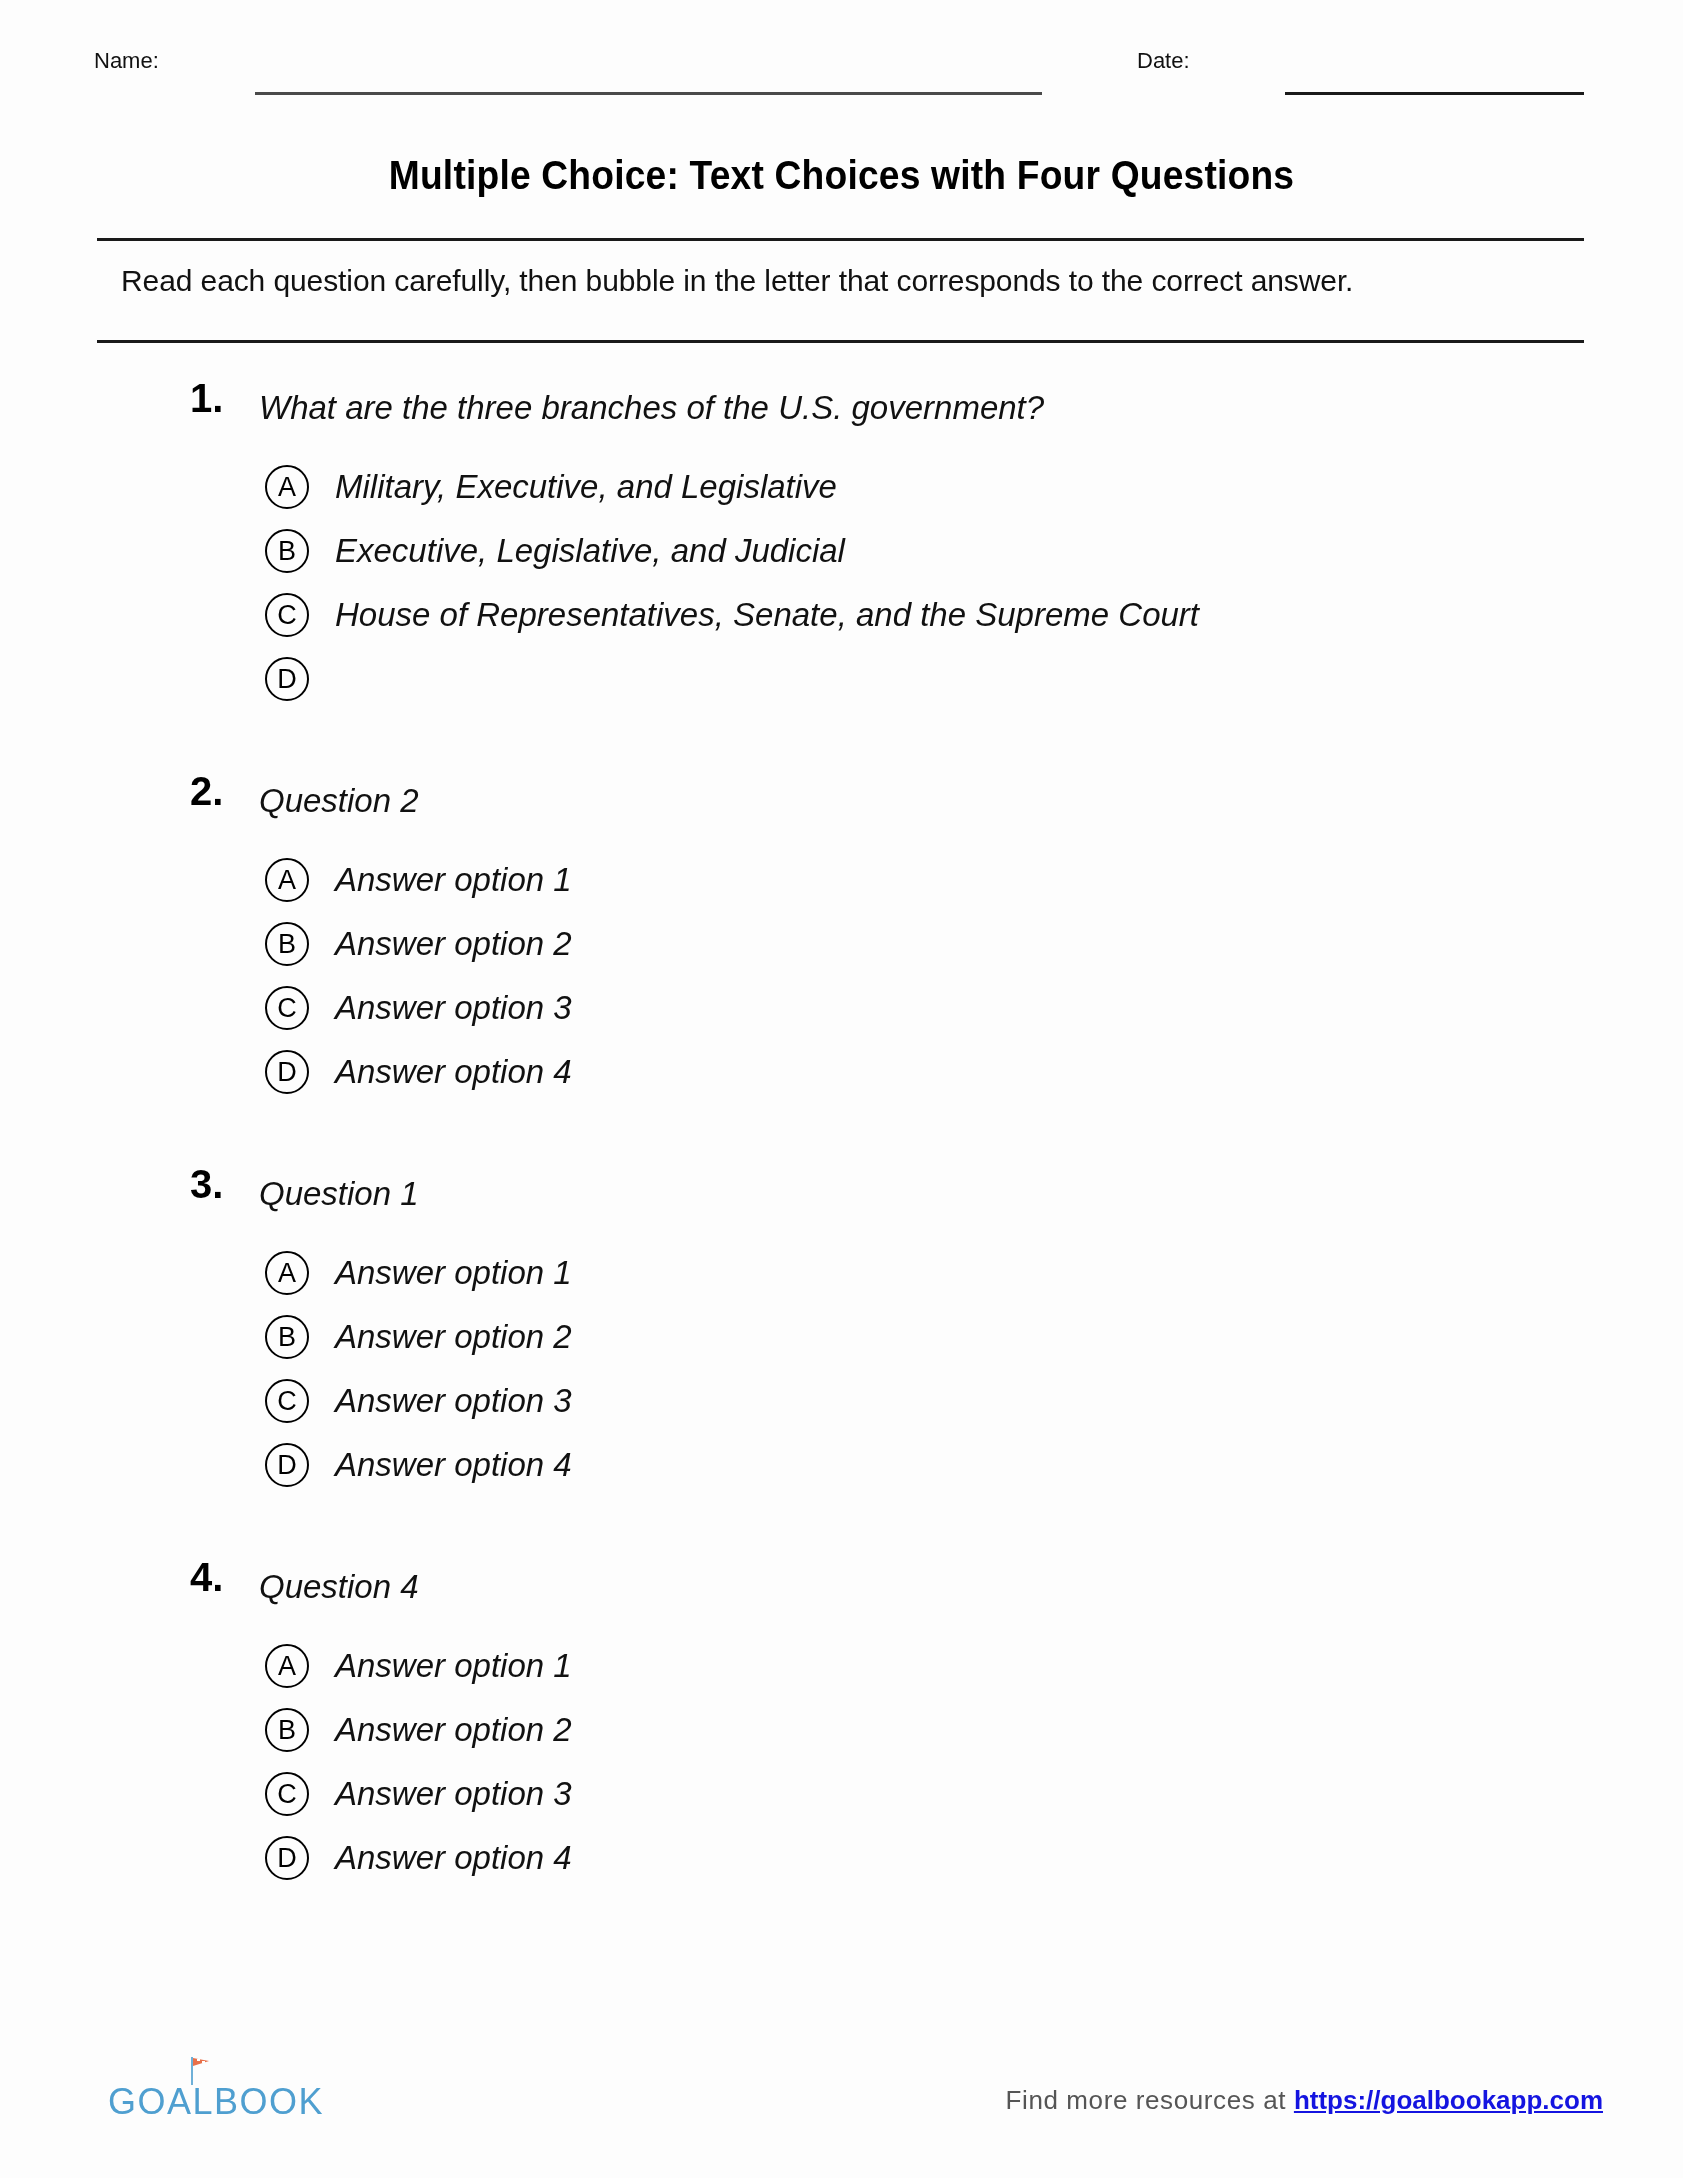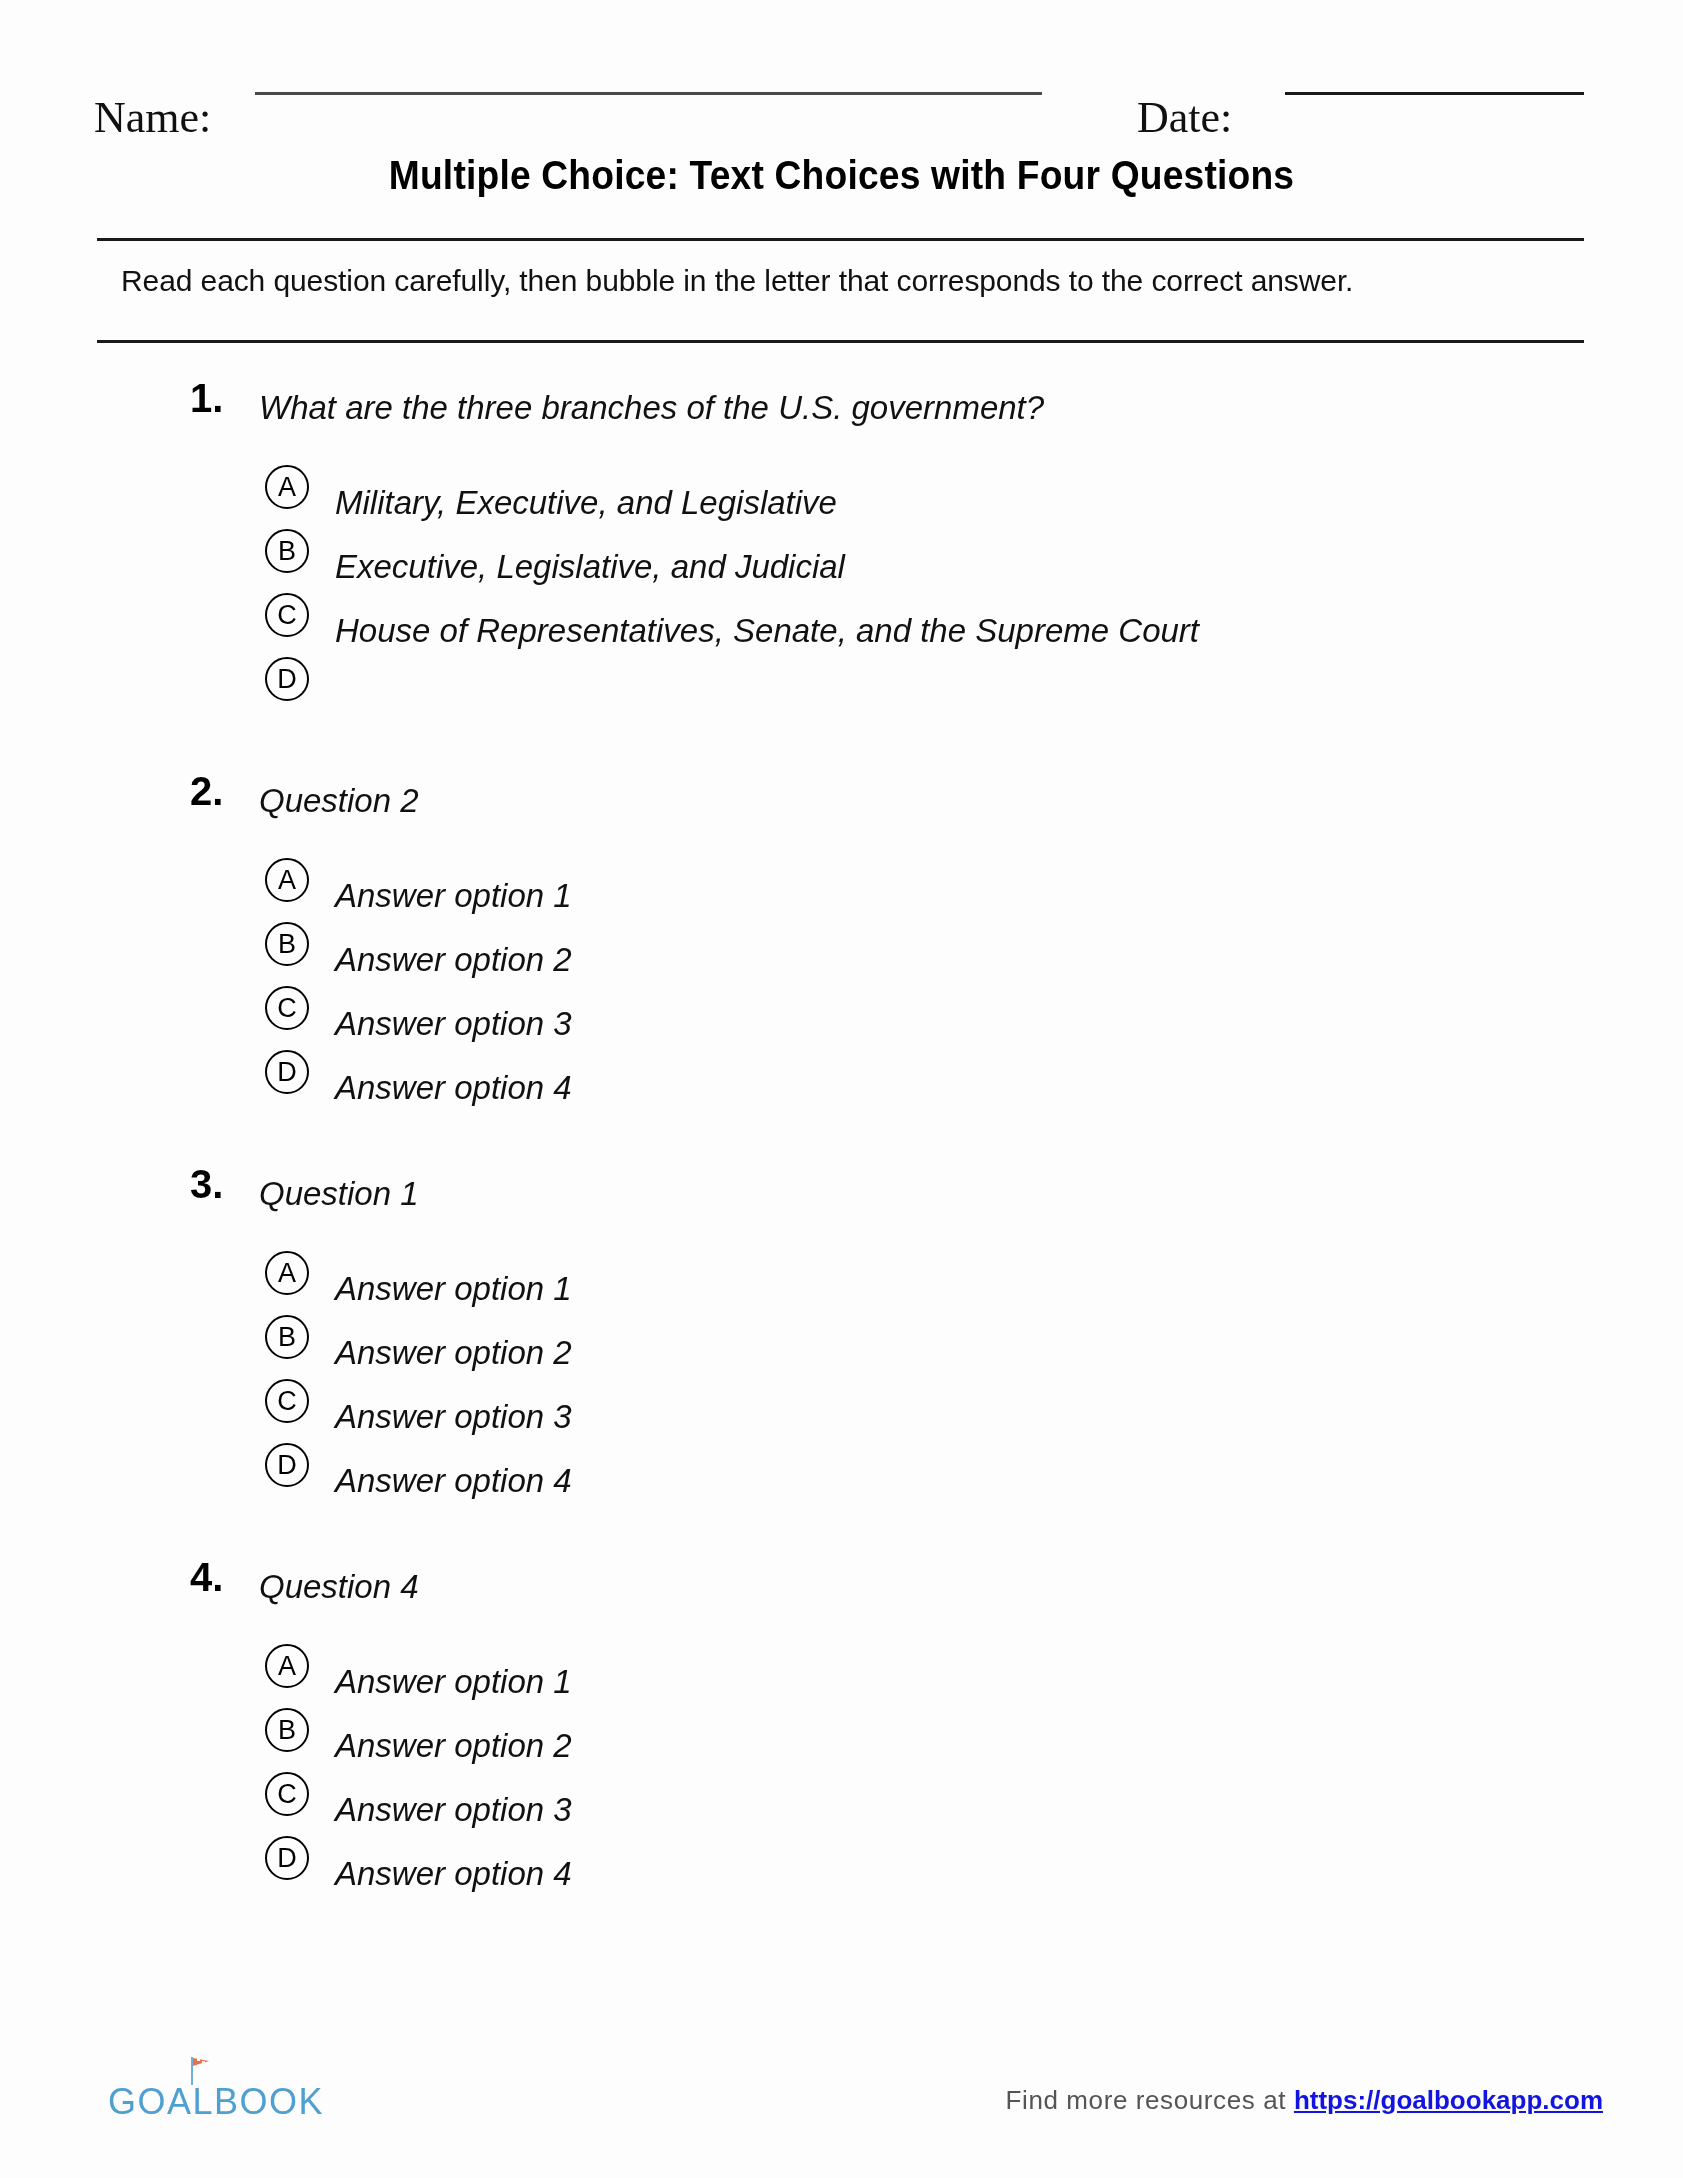--- a/index.html
+++ b/index.html
@@ -27,26 +27,25 @@
   
   .name-date-row {
     position: absolute;
     left: 0;
     top: 48px;
     width: 1683px;
     height: 59px;
   }
   .field-label {
     position: absolute;
-    font-size: 44px;
-    font-family: Liberation Serif, serif;
+    font-size: 22px;
+    font-family: Liberation Sans, sans-serif;
     color: #111111;
     letter-spacing: 0px;
     white-space: nowrap;
-    margin-top: 44px;
   }
   .name-label { left: 94px; top: 0px; }
   .date-label { left: 1137px; top: 0px; }
 
   .field-rule {
     position: absolute;
     height: 0;
     border-bottom: 3px solid #4a4a4a;
   }
   .name-rule { left: 255px; top: 44px; width: 787px; }
@@ -150,21 +149,21 @@
     box-sizing: border-box;
     text-align: center;
     line-height: 40px;
     font-size: 27px;
     font-family: "Liberation Sans", sans-serif;
     color: #000;
   }
   .option-text {
     position: absolute;
     left: 335px;
-    top: 16px;
+    top: 0px;
     font-size: 33px;
     font-style: italic;
     font-family: "Liberation Sans Narrow", "Liberation Sans", sans-serif;
     color: #111;
     line-height: 48px;
     white-space: nowrap;
   }
 
   
   .footer {

